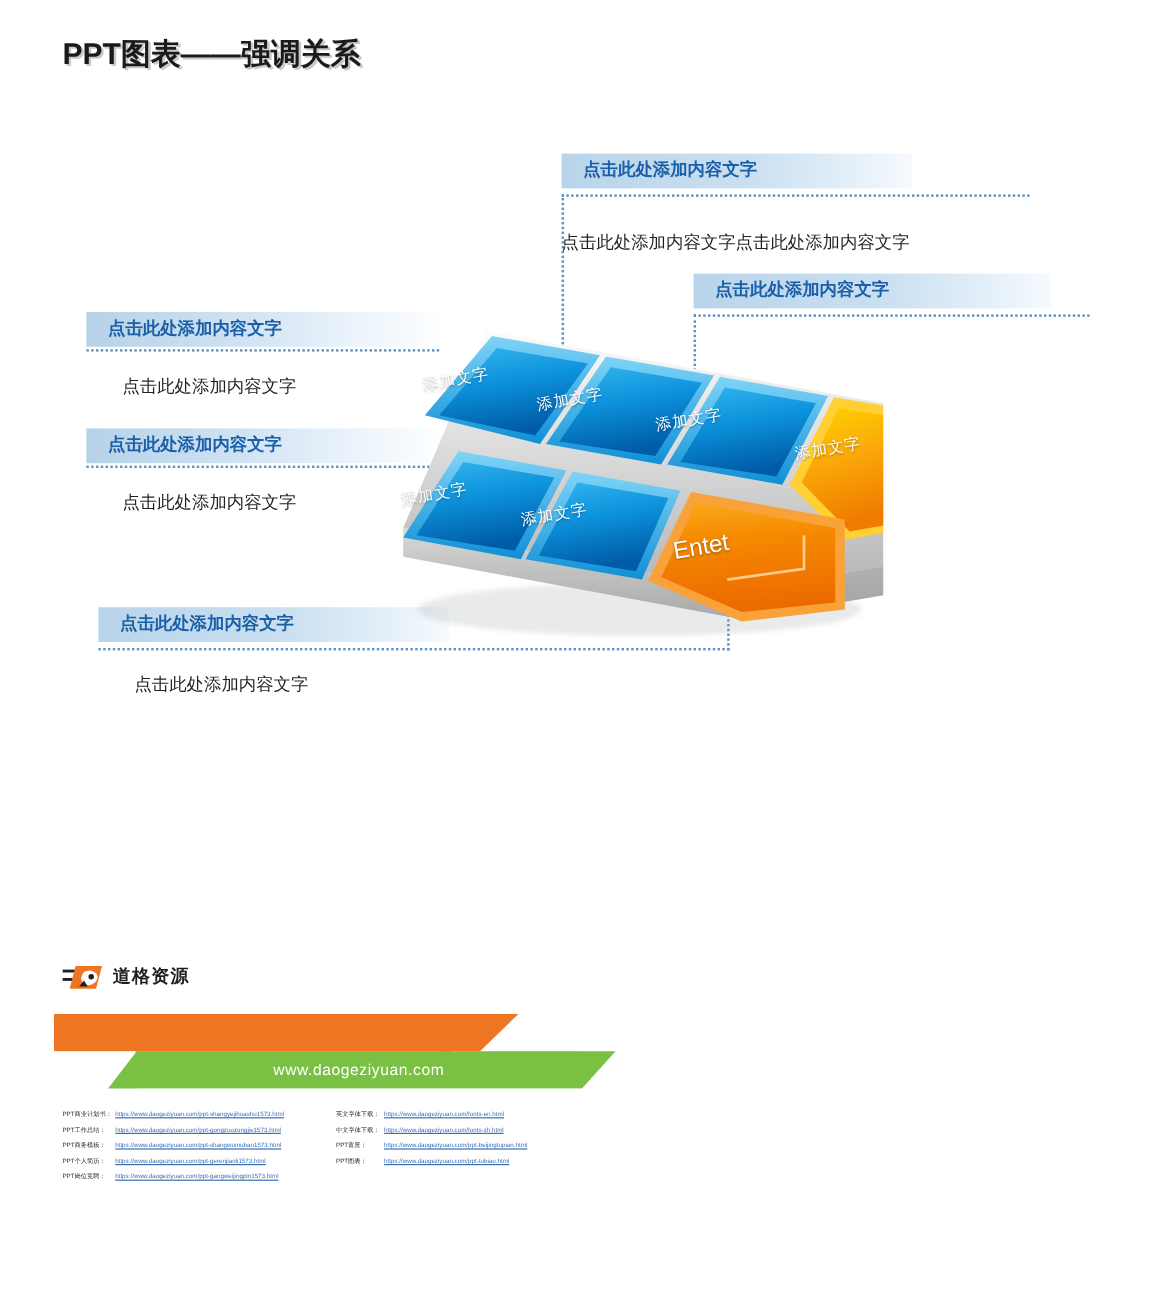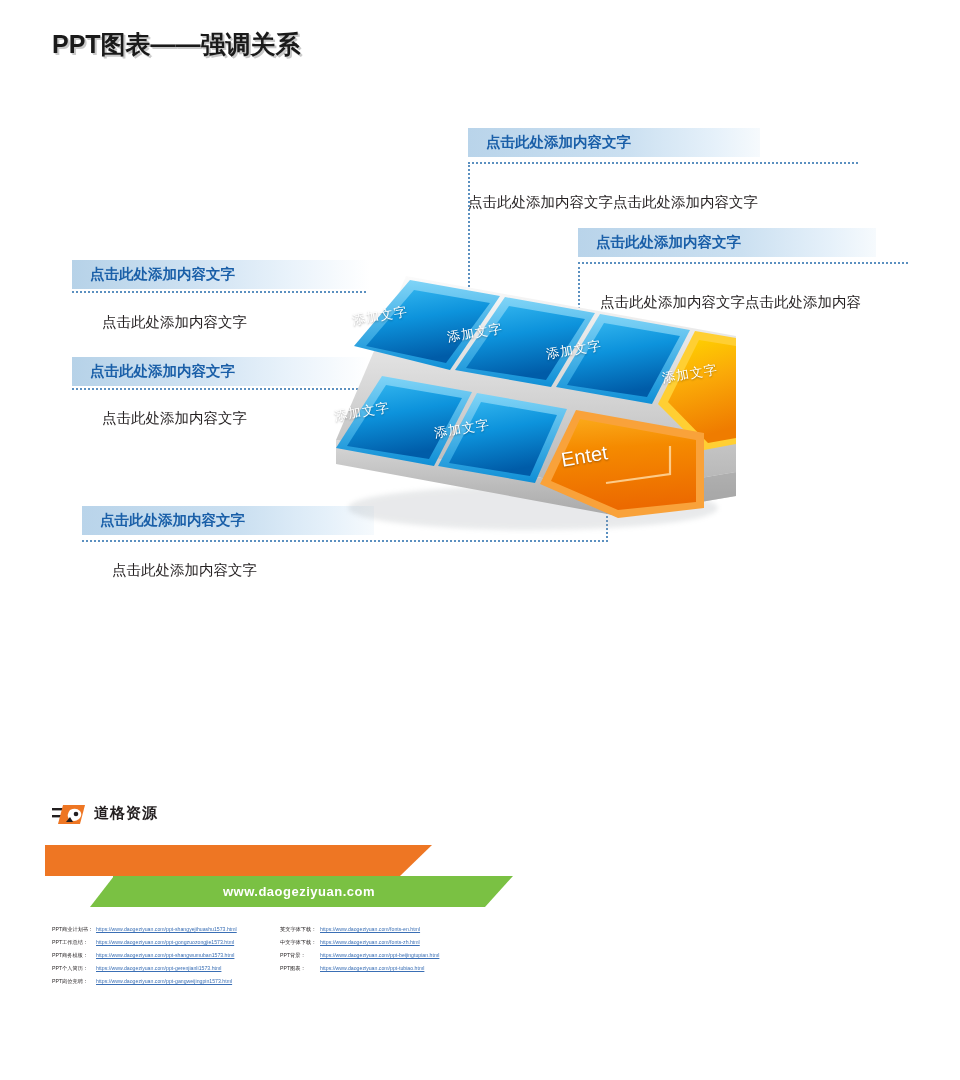--- a/index.html
+++ b/index.html
@@ -75,21 +75,21 @@
   .bar-green-head{
     position:absolute;left:45px;top:31px;width:0;height:0;
     border-bottom:31px solid #7ac143;border-left:24px solid transparent;
   }
   .banner-t1{
     position:absolute;left:0;top:0;width:355px;height:31px;line-height:31px;
     text-align:center;color:#ffffff;font-size:14px;font-weight:bold;letter-spacing:1px;
   }
   .banner-t2{
     position:absolute;left:68px;top:31px;width:372px;height:31px;line-height:31px;
-    text-align:center;color:#ffffff;font-size:13px;font-weight:bold;letter-spacing:.5px;
+    text-align:center;color:#ffffff;font-size:13px;font-weight:normal;letter-spacing:.5px;
   }
 
   
   #links{position:absolute;left:52px;top:923px;width:470px;font-size:5.2px;}
   .lk-col{position:absolute;top:0;}
   .lk-row{height:13px;line-height:13px;white-space:nowrap;}
   .lk-lbl{display:inline-block;color:#231f20;}
   .lk-url{color:#3a6fb5;text-decoration:underline;}
   #col-left{left:0;}
   #col-right{left:228px;}
@@ -107,21 +107,20 @@
     <div class="cap-bar center">点击此处添加内容文字</div>
   </div>
   <div class="hline" style="left:468px;top:162px;width:390px;"></div>
   <div class="body-text" style="position:absolute;left:468px;top:180px;text-align:right;">点击此处添加内容文字点击此处添加内容文字</div>
   <div class="vline" style="left:468px;top:162px;height:132px;"></div>
 
   <div class="callout" style="left:578px;top:228px;width:298px;">
     <div class="cap-bar center">点击此处添加内容文字</div>
   </div>
   <div class="hline" style="left:578px;top:262px;width:330px;"></div>
-  <div class="body-text indent2" style="position:absolute;left:578px;top:280px;">点击此处添加内容文字点击此处添加内容</div>
   <div class="vline" style="left:578px;top:262px;height:55px;"></div>
 
   <div class="callout" style="left:72px;top:260px;width:298px;">
     <div class="cap-bar l2r">点击此处添加内容文字</div>
   </div>
   <div class="hline" style="left:72px;top:291px;width:294px;"></div>
   <div class="body-text indent" style="position:absolute;left:72px;top:300px;">点击此处添加内容文字</div>
 
   <div class="callout" style="left:72px;top:357px;width:298px;">
     <div class="cap-bar l2r">点击此处添加内容文字</div>

